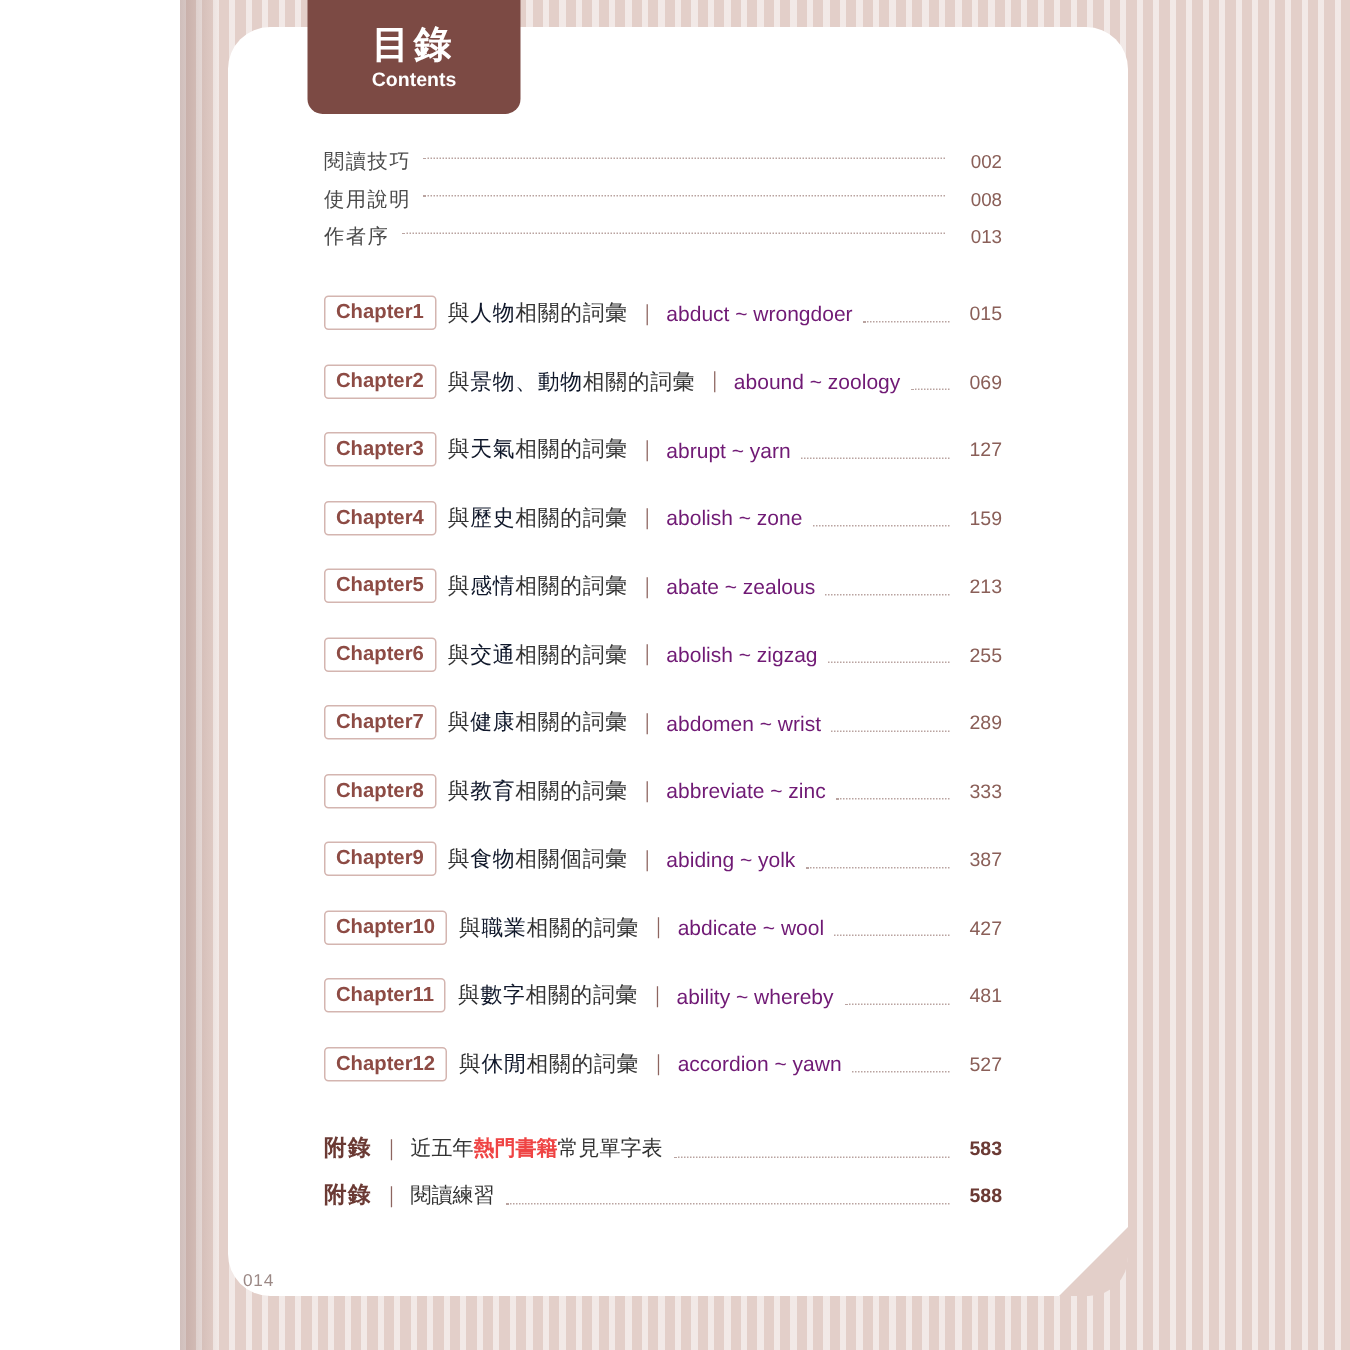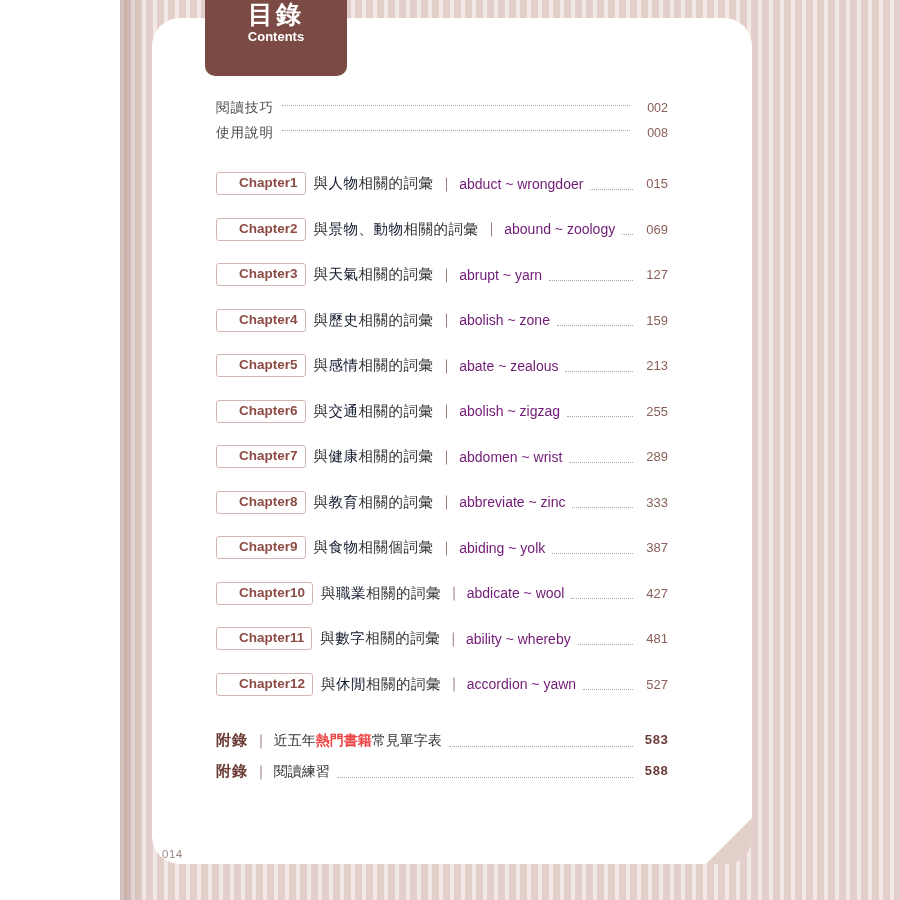--- a/index.html
+++ b/index.html
@@ -77,20 +77,21 @@
     position: absolute;
     left: 205px;
     top: 0;
     width: 142px;
     height: 76px;
     background: #7c4a44;
     border-radius: 0 0 10px 10px;
     color: #ffffff;
     text-align: center;
     box-sizing: border-box;
+    padding-top: 16px;
   }
   .tab-title {
     font-size: 25px;
     font-weight: bold;
     letter-spacing: 3px;
     line-height: 28px;
   }
   .tab-sub {
     font-size: 13px;
     font-weight: bold;
@@ -141,21 +142,21 @@
     display: flex;
     align-items: center;
     height: 45.5px;
   }
   .ch-badge {
     border: 1px solid #d4b5b0;
     border-radius: 3px;
     color: #8d4b44;
     font-size: 13.5px;
     font-weight: bold;
-    padding: 3px 7px 4px 22px;
+    padding: 3px 7px 4px 7px;
     white-space: nowrap;
     line-height: 14px;
   }
   .ch-cn {
     font-size: 14.5px;
     color: #333333;
     margin-left: 8px;
     white-space: nowrap;
     letter-spacing: 0.5px;
   }
@@ -185,21 +186,20 @@
     color: #8a5f58;
     font-size: 13px;
     width: 28px;
     text-align: right;
     white-space: nowrap;
   }
 
   
   .appendix {
     margin-top: 18px;
-    font-family: Liberation Mono, monospace;
   }
   .ap-row {
     display: flex;
     align-items: center;
     height: 31px;
   }
   .ap-label {
     font-size: 15px;
     font-weight: bold;
     color: #6b3a34;
@@ -270,20 +270,25 @@
       <div class="front-row">
         <span class="front-label">閱讀技巧</span>
         <span class="dotfill"></span>
         <span class="front-page">002</span>
       </div>
       <div class="front-row">
         <span class="front-label">使用說明</span>
         <span class="dotfill"></span>
         <span class="front-page">008</span>
       </div>
+      <div class="front-row">
+        <span class="front-label">作者序</span>
+        <span class="dotfill"></span>
+        <span class="front-page">013</span>
+      </div>
     </div>
 
     <div class="chapters">
 
       <div class="ch-row">
         <span class="ch-badge">Chapter1</span>
         <span class="ch-cn"><span>與</span><span class="hl">人物</span><span>相關的詞彙</span></span>
         <span class="ch-bar">｜</span>
         <span class="ch-range">abduct ~ wrongdoer</span>
         <span class="ch-dots"></span>

